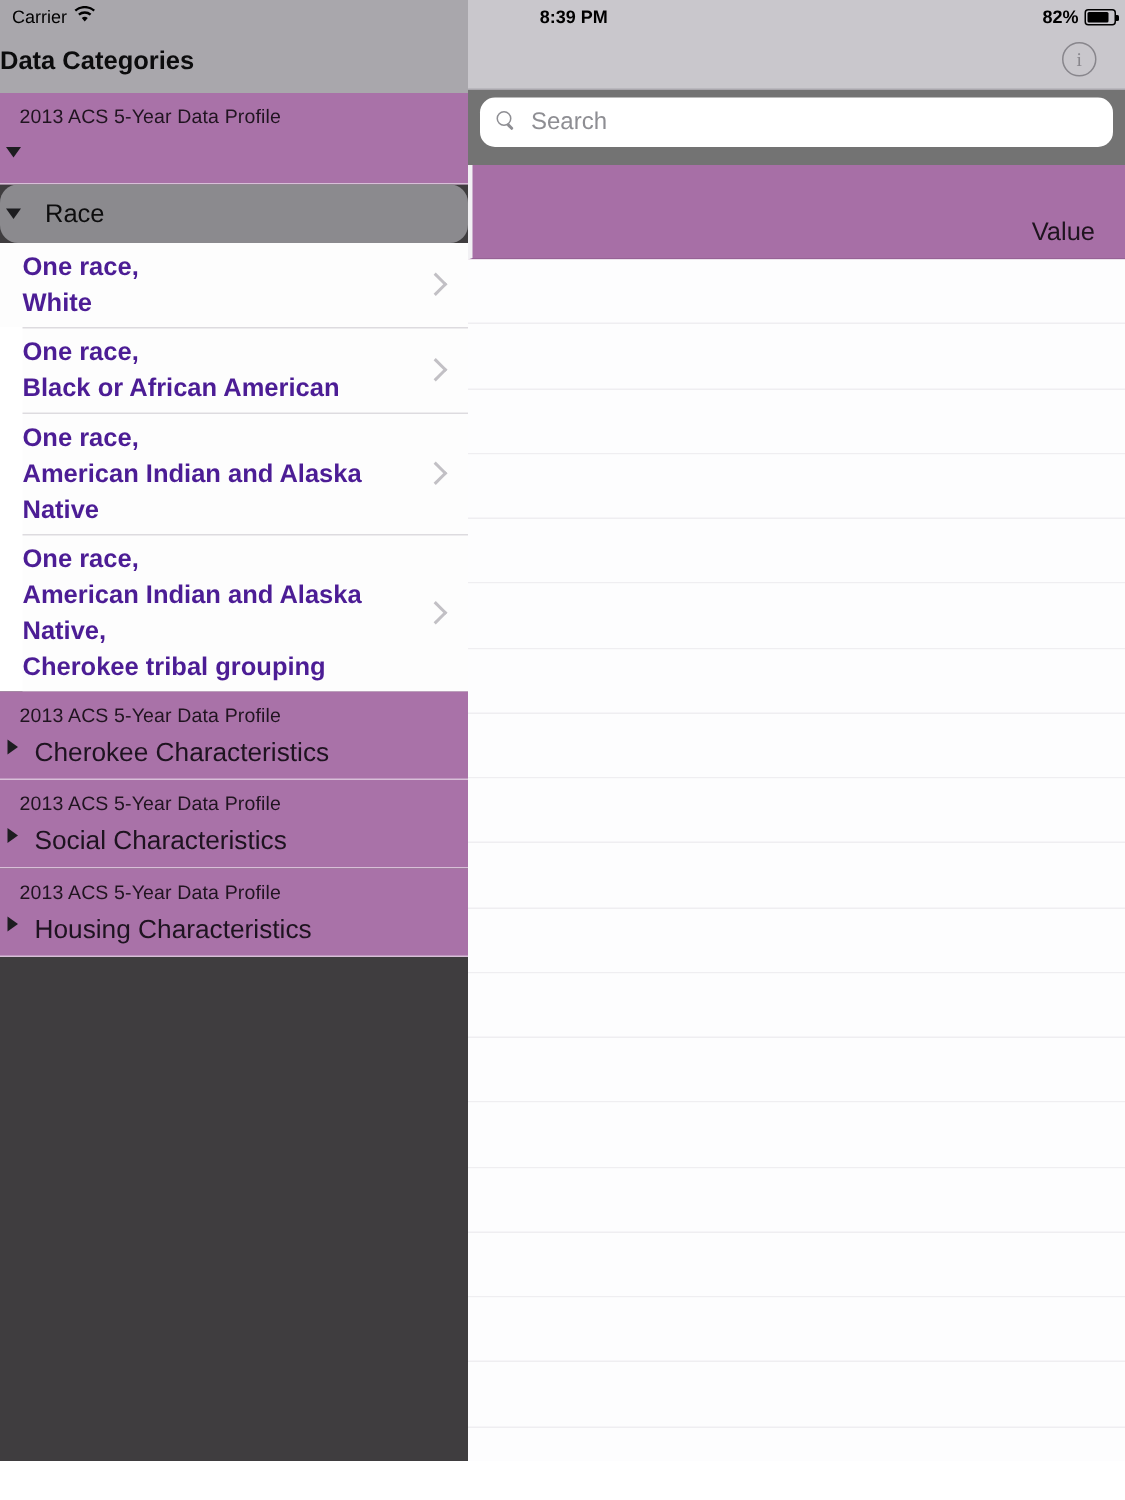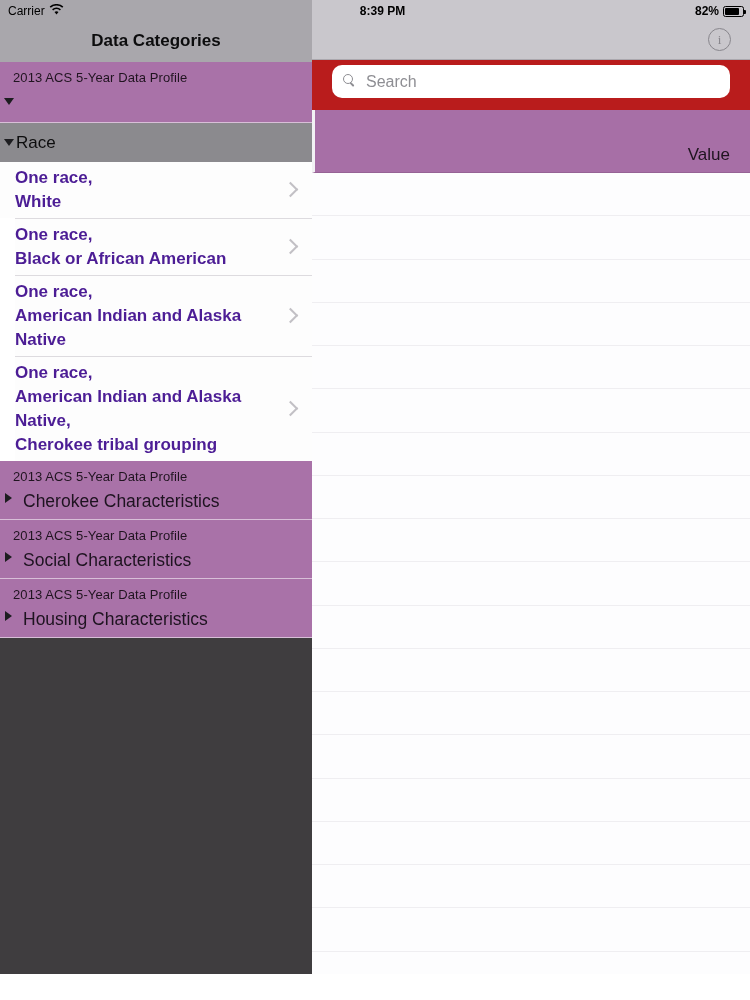--- a/index.html
+++ b/index.html
@@ -17,57 +17,57 @@
   .sb-right{position:absolute;right:6px;top:4px;display:flex;align-items:center;gap:4px;
     font-size:12px;color:#000;font-weight:bold;}
   .battery{position:relative;width:21px;height:11px;border:1px solid #000;border-radius:2.5px;
     padding:1px;box-sizing:border-box;}
   .battery .fill{display:block;height:100%;width:80%;background:#000;border-radius:1px;}
   .battery .nub{position:absolute;right:-3px;top:3px;width:2px;height:4px;background:#000;
     border-radius:0 1px 1px 0;}
   
   .sidebar{position:absolute;left:0;top:0;width:312px;height:1000px;background:#3f3d3f;}
   .side-header{height:62px;background:#a9a7ac;display:flex;align-items:flex-end;
-    justify-content:center;box-sizing:border-box;padding-bottom:11px;}
+    justify-content:flex-start;box-sizing:border-box;padding-bottom:11px;}
   .side-title{font-size:17px;font-weight:bold;color:#0c0c0d;}
   .psec{position:relative;background:#a972a8;box-sizing:border-box;
     padding:8px 10px 0 13px;border-bottom:1px solid rgba(255,255,255,.55);}
   .psec.expanded{height:61px;}
   .psec.collapsed{height:59px;}
   .psec .cap{font-size:13px;color:#201420;letter-spacing:.1px;}
   .psec .ttl{font-size:17.5px;color:#1e1320;margin-top:7px;margin-left:10px;
     white-space:nowrap;overflow:hidden;}
   .tri-down{position:absolute;left:4px;top:36px;width:0;height:0;
     border-left:5px solid transparent;border-right:5px solid transparent;
     border-top:7px solid #1d1d20;}
   .tri-right{position:absolute;left:5px;top:32px;width:0;height:0;
     border-top:5px solid transparent;border-bottom:5px solid transparent;
     border-left:7px solid #1d1d20;}
   .race-row{position:relative;height:39px;background:#8b8a8e;display:flex;
-    align-items:center;box-sizing:border-box;padding-left:16px;}
+    align-items:center;box-sizing:border-box;padding-left:30px;border-radius:12px;}
   .race-row .tri-down{top:16px;}
   .race-label{font-size:17px;color:#0d0d0e;}
   .races{background:#fff;}
   .race-item{position:relative;background:#fdfdfd;box-sizing:border-box;
     padding:4px 34px 4px 15px;display:flex;align-items:center;}
   .race-item + .race-item{border-top:1px solid #dddbdf;margin-left:15px;padding-left:0;}
   .race-item .lbl{font-size:17px;line-height:24px;color:#4c1d95;white-space:pre-line;font-weight:bold;}
   .chev{position:absolute;right:16px;top:50%;width:9px;height:9px;margin-top:-6px;
     border-top:2px solid #c2c0c5;border-right:2px solid #c2c0c5;
     transform:rotate(45deg);}
   .side-rest{flex:1;background:#3f3d3f;}
   
   .main{position:absolute;left:312px;top:0;width:438px;height:1000px;background:#fff;}
   .main-header{position:relative;height:60px;background:#c9c7cc;
     border-bottom:1px solid #aaa7ad;box-sizing:border-box;}
   .info-btn{position:absolute;right:19px;top:28px;width:23px;height:23px;border-radius:50%;
     border:1.5px solid #88868c;box-sizing:border-box;display:flex;align-items:center;
     justify-content:center;font-size:13px;color:#88868c;
     font-family:"Liberation Serif","DejaVu Serif",serif;}
-  .search-strip{height:50px;background:#b91c1c;box-sizing:border-box;padding:5px 20px;}
+  .search-strip{height:50px;background:#737373;box-sizing:border-box;padding:5px 8px;}
   .search-bar{position:relative;height:33px;background:#fff;border-radius:10px;
     display:flex;align-items:center;padding-left:32px;box-sizing:border-box;}
   .search-bar input{border:none;outline:none;background:transparent;font-size:16px;
     color:#333;width:90%;font-family:inherit;}
   .search-bar input::placeholder{color:#8e8e93;opacity:1;}
   .mag{position:absolute;left:11px;top:9px;width:10px;height:10px;}
   .mag .lens{position:absolute;left:0;top:0;width:8px;height:8px;border-radius:50%;
     border:1.5px solid #8e8e93;box-sizing:content-box;}
   .mag .tail{position:absolute;left:8px;top:8px;width:5px;height:1.5px;background:#8e8e93;
     transform:rotate(45deg);transform-origin:0 0;border-radius:1px;}

